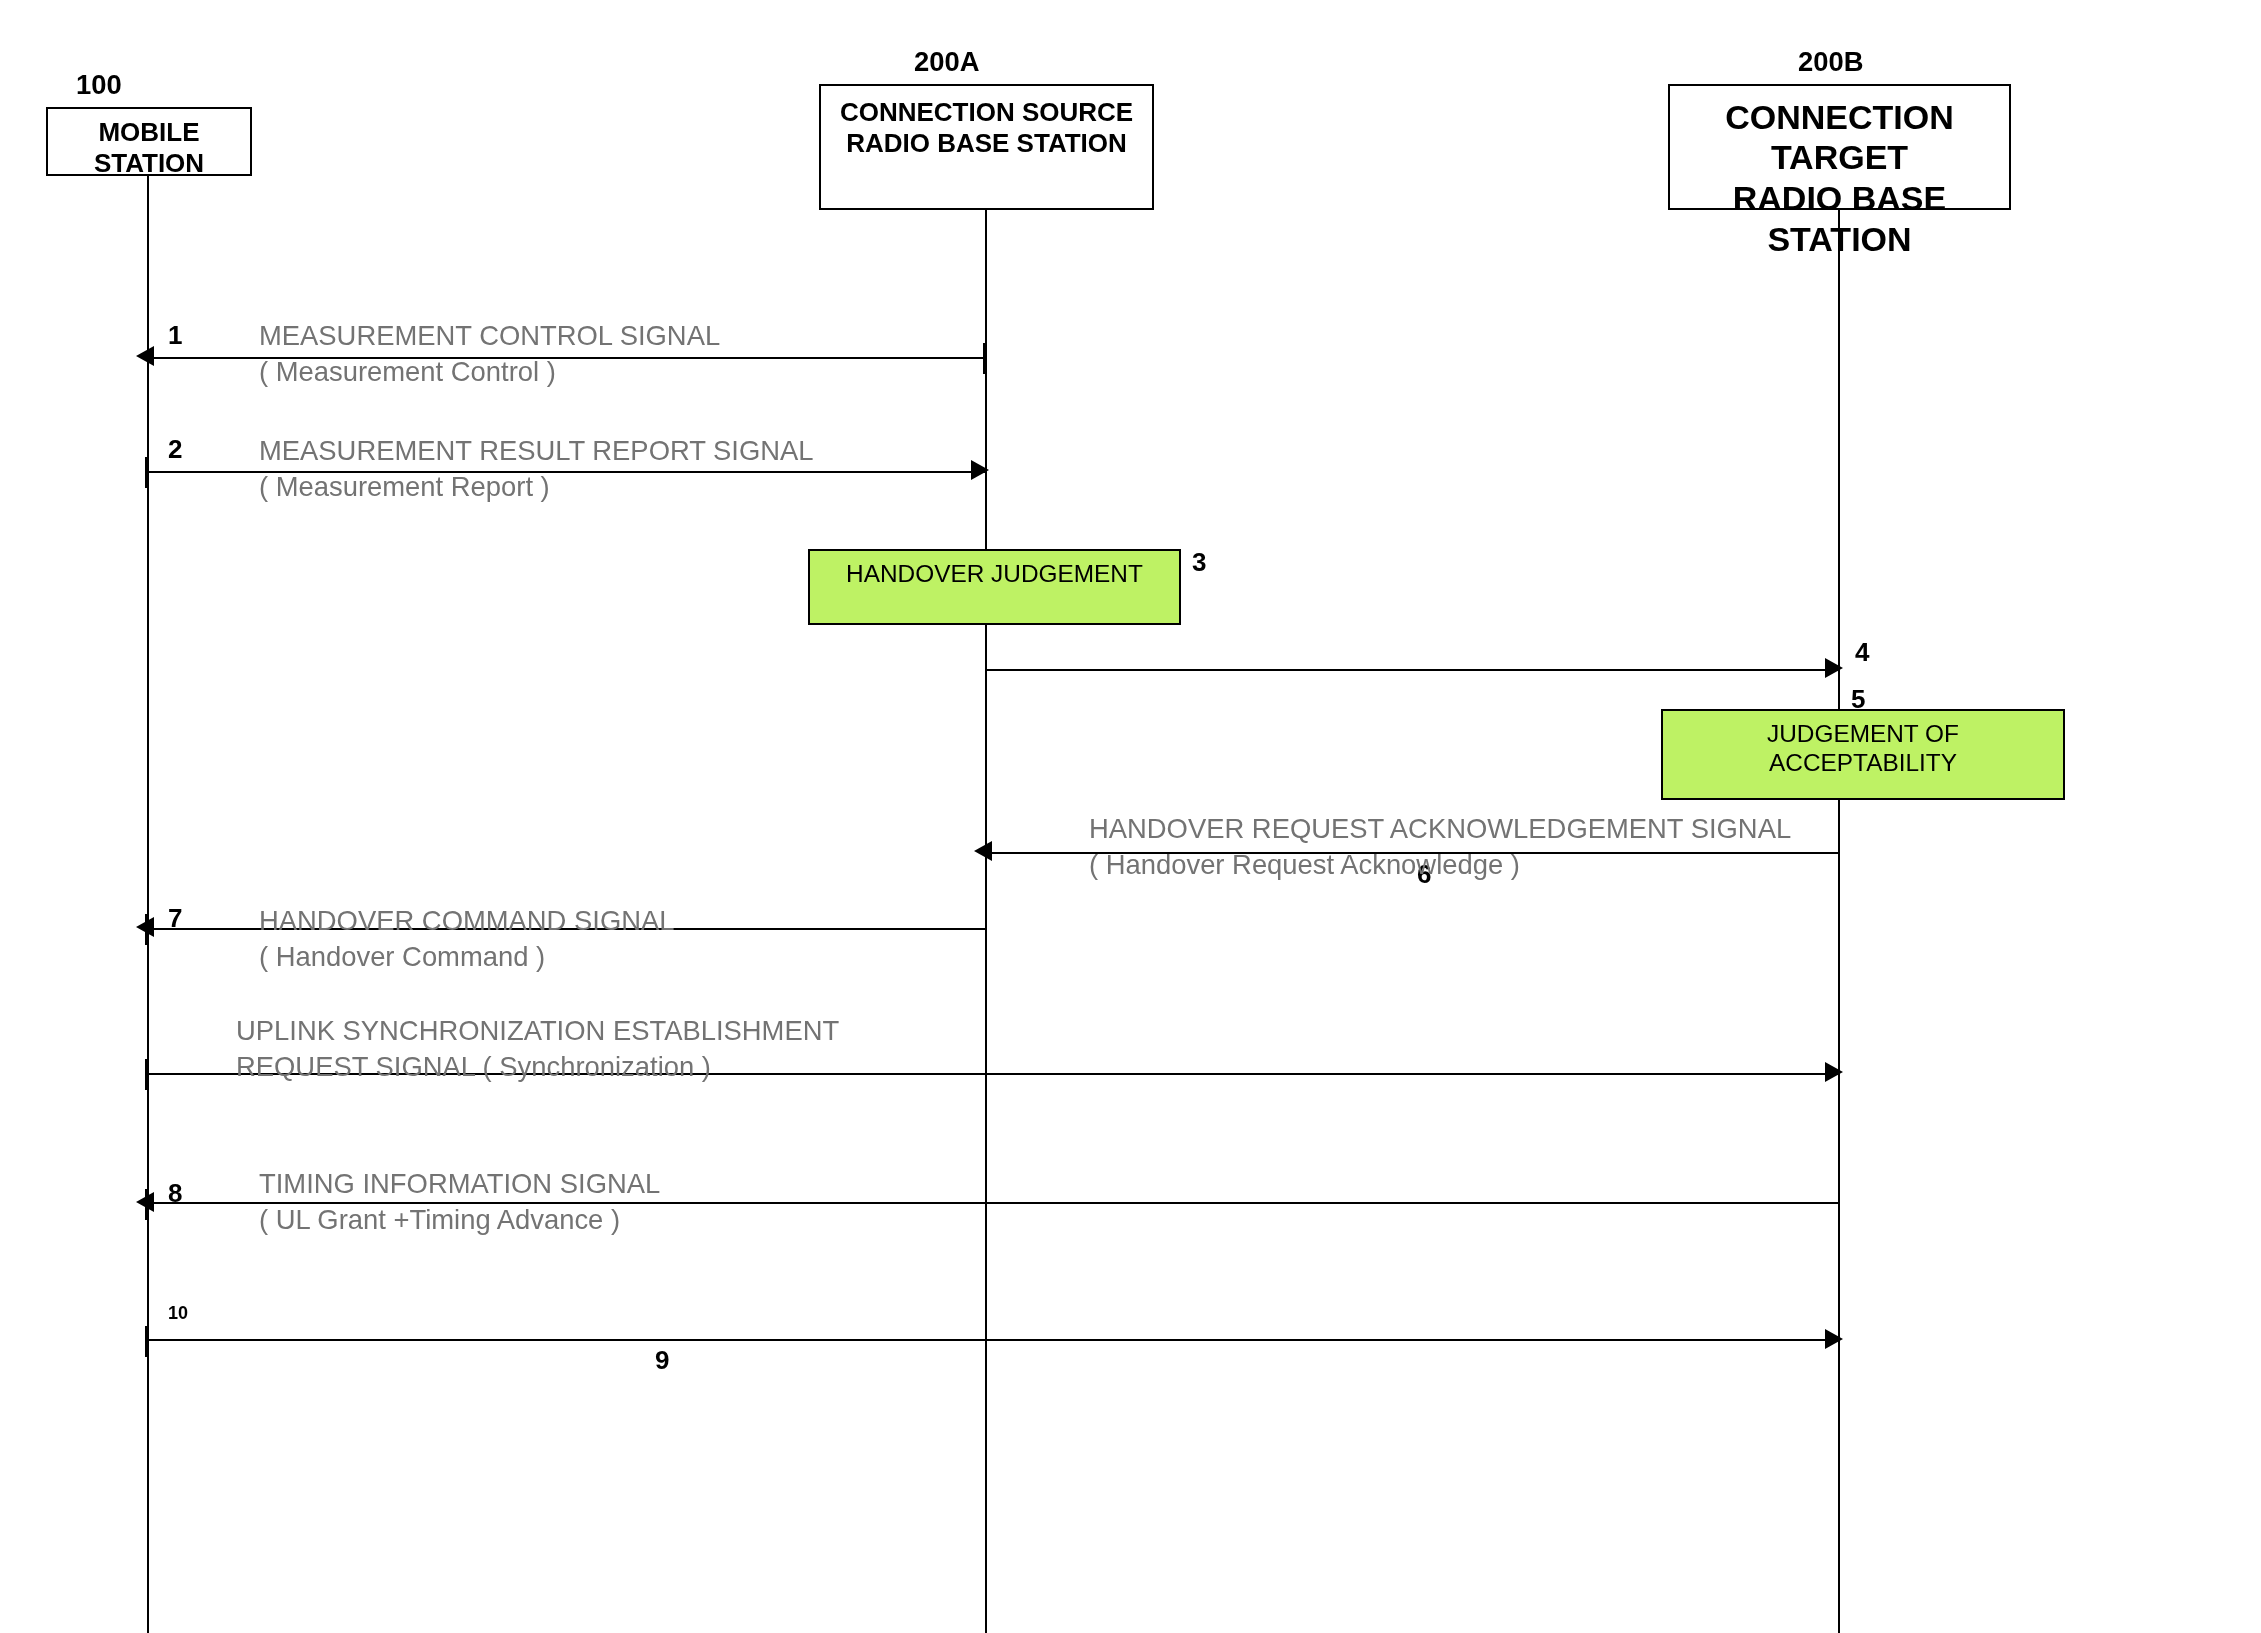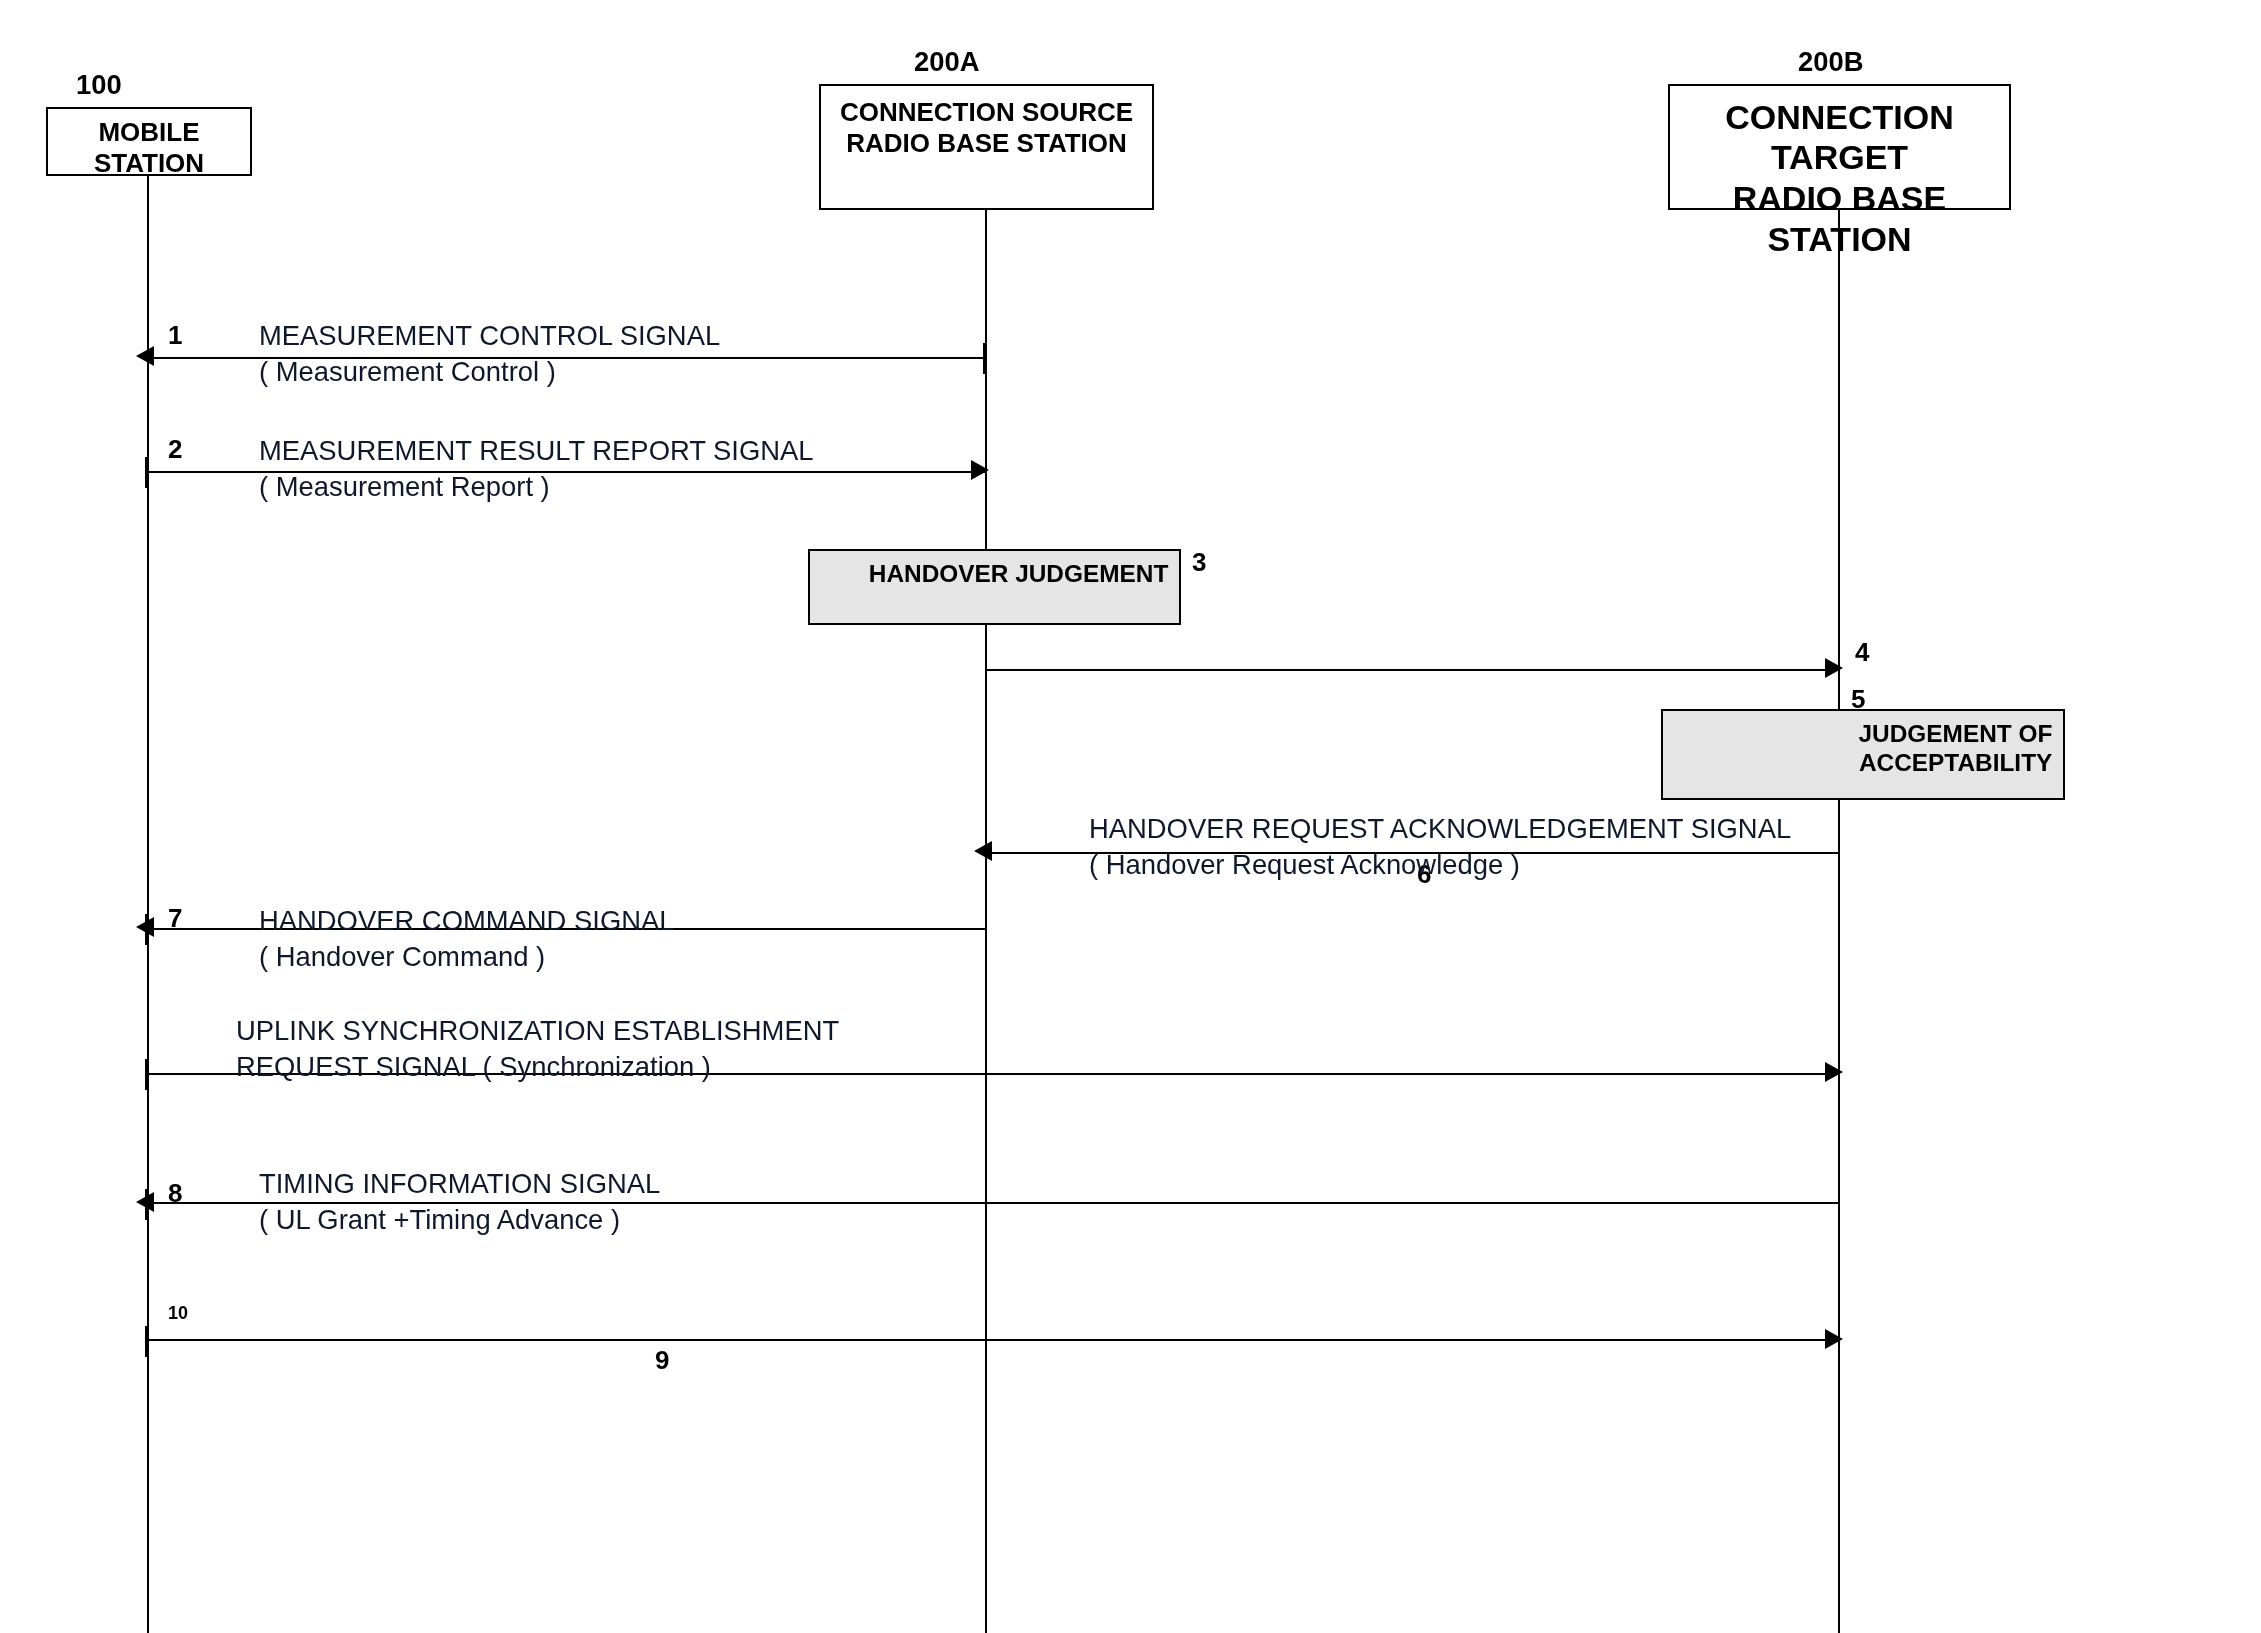--- a/index.html
+++ b/index.html
@@ -41,32 +41,32 @@
     }
     
     .arrow-line {
       position: absolute;
       height: 2.3px;
       background: #000;
     }
     .arrow-label {
       position: absolute;
       font-size: 27.4px;
-      color: #0f172a;
+      color: #737373;
       text-align: left;
       line-height: 1.3;
     }
     .box-label {
       position: absolute;
       border: 2.3px solid #000;
-      text-align: right;
-      font-weight: bold;
+      text-align: center;
+      font-weight: normal;
       font-size: 27.4px;
       padding: 7.6px 10.7px;
-      background: #e5e5e5;
+      background: #bef264;
       line-height: 1.2;
     }
     
     .arrowhead-right {
       position: absolute;
       width: 0;
       height: 0;
       border-top: 10.7px solid transparent;
       border-bottom: 10.7px solid transparent;
       border-left: 18.3px solid #000;

